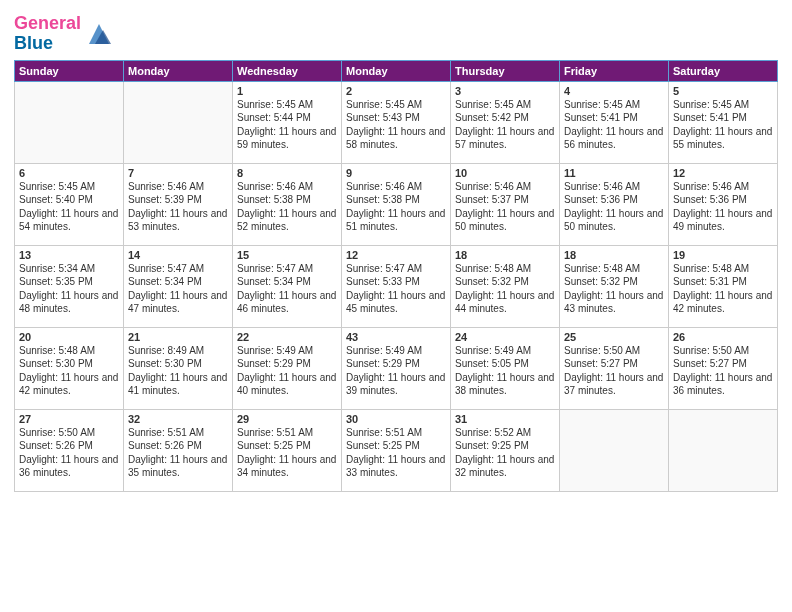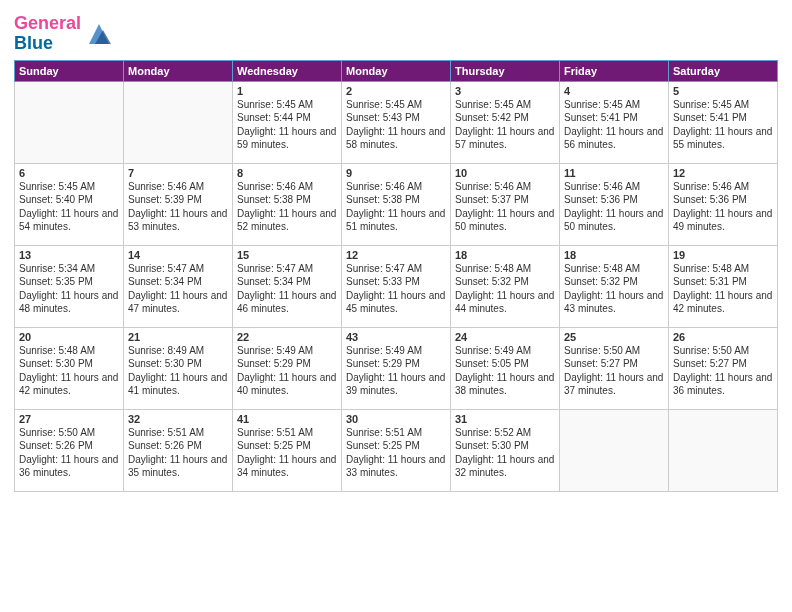--- a/index.html
+++ b/index.html
@@ -301,35 +301,35 @@
 Sunset: 5:26 PM
 Daylight: 11 hours and 36 minutes.</div>
           </td>
           <td>
             <span class="day-num">32</span>
             <div class="day-info">Sunrise: 5:51 AM
 Sunset: 5:26 PM
 Daylight: 11 hours and 35 minutes.</div>
           </td>
           <td>
-            <span class="day-num">41</span>
+            <span class="day-num">29</span>
             <div class="day-info">Sunrise: 5:51 AM
 Sunset: 5:25 PM
 Daylight: 11 hours and 34 minutes.</div>
           </td>
           <td>
             <span class="day-num">30</span>
             <div class="day-info">Sunrise: 5:51 AM
 Sunset: 5:25 PM
 Daylight: 11 hours and 33 minutes.</div>
           </td>
           <td>
             <span class="day-num">31</span>
             <div class="day-info">Sunrise: 5:52 AM
-Sunset: 5:30 PM
+Sunset: 9:25 PM
 Daylight: 11 hours and 32 minutes.</div>
           </td>
           <td class="empty"></td>
           <td class="empty"></td>
         </tr>
       </tbody>
   </table>
 </div>
 
 </body></html>

